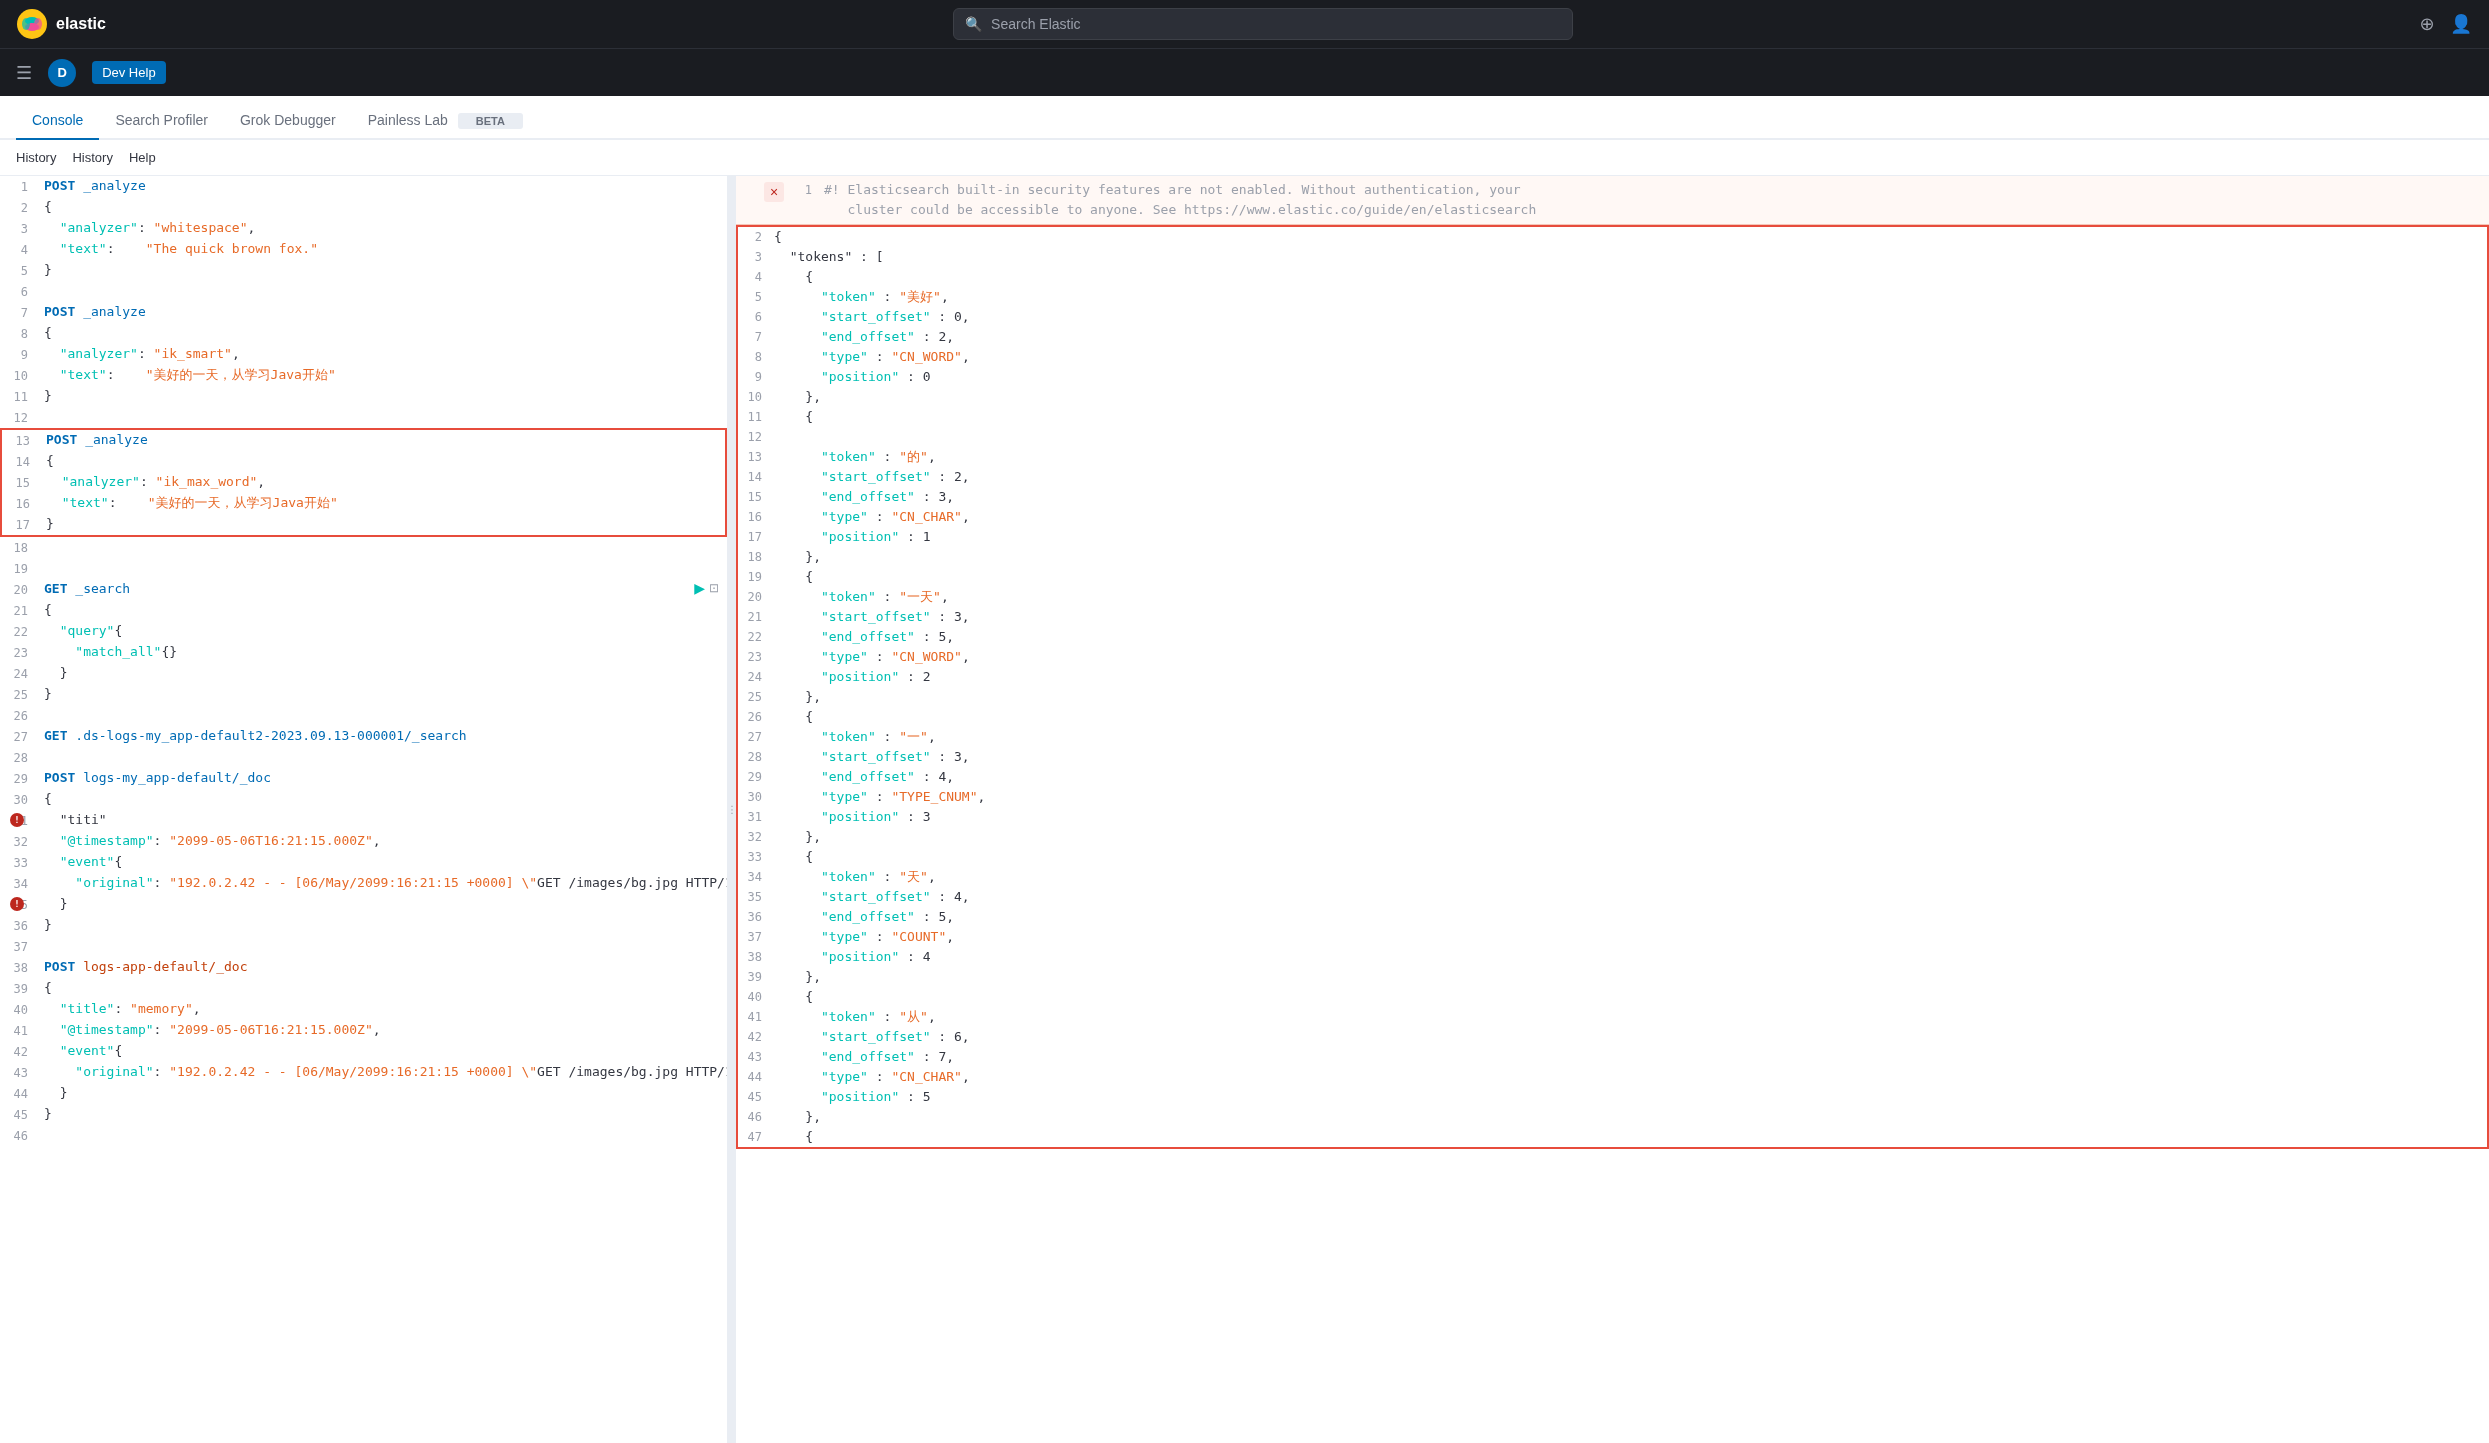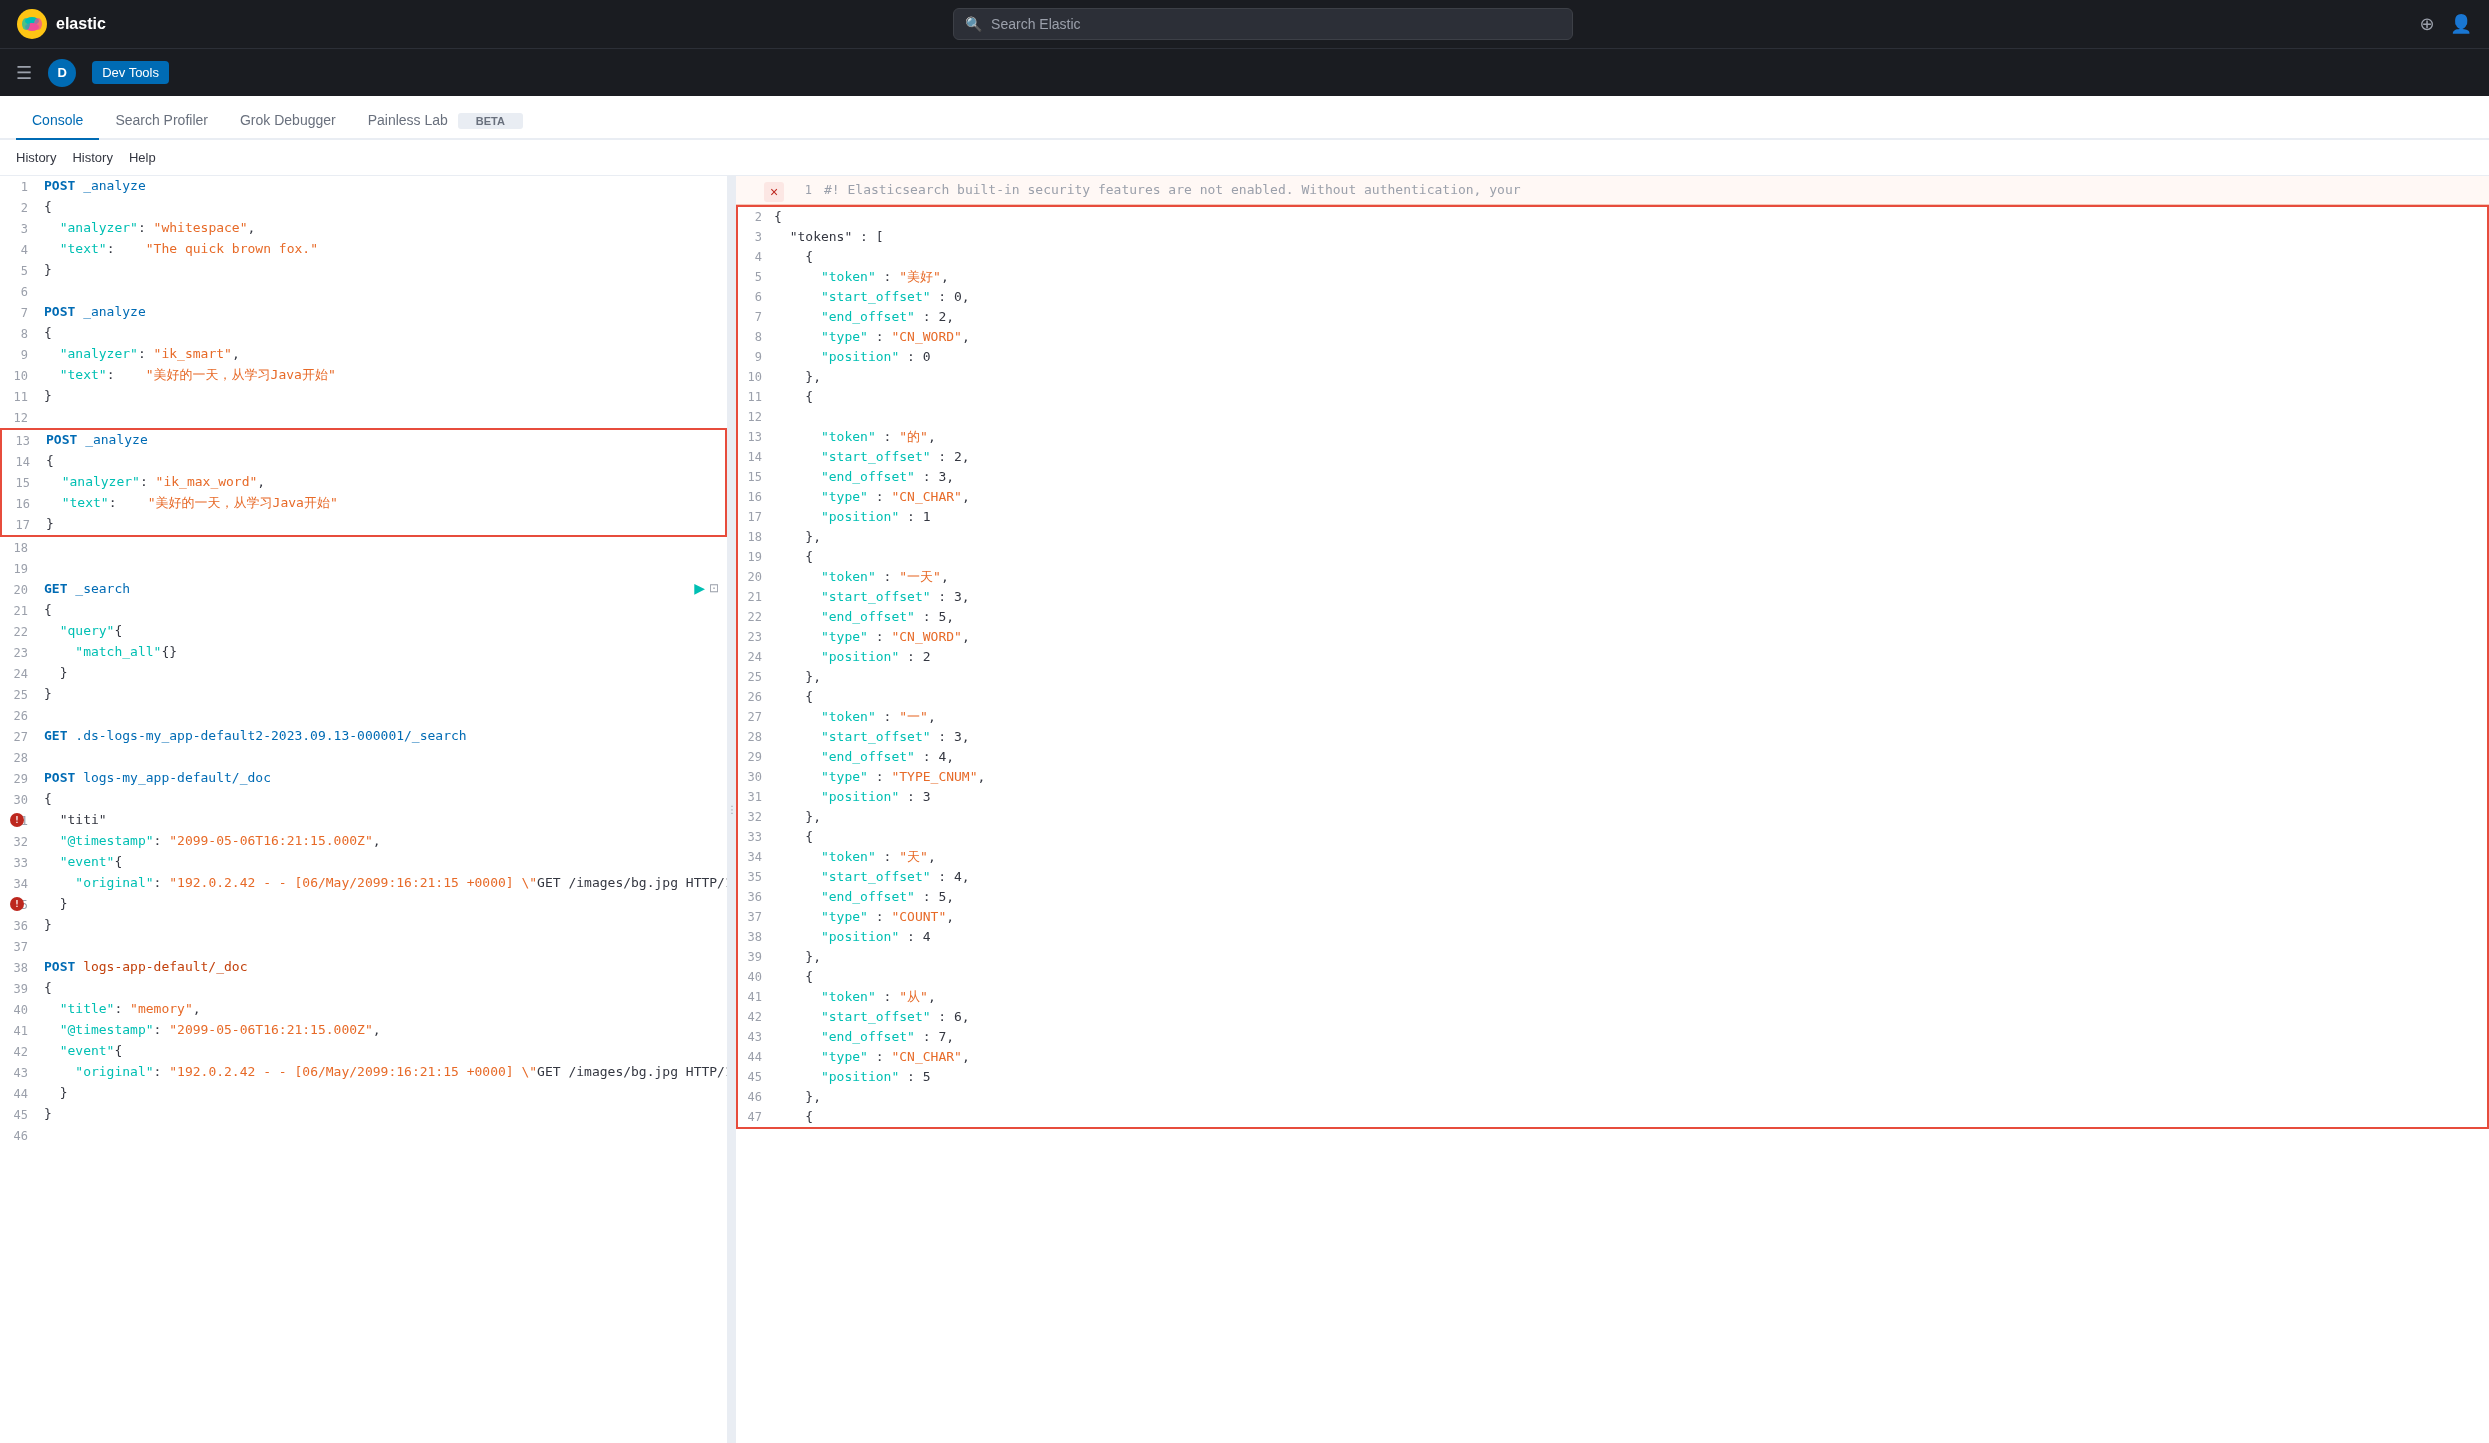--- a/index.html
+++ b/index.html
@@ -290,21 +290,21 @@
   </div>
   <div class="nav-right">
     <span style="cursor:pointer; font-size:18px;">⊕</span>
     <span style="cursor:pointer; font-size:18px;">👤</span>
   </div>
 </div>
 
 <div class="second-nav">
   <button class="hamburger-btn">☰</button>
   <div class="user-avatar">D</div>
-  <span class="dev-tools-badge">Dev Tools</span>
+  <span class="dev-tools-badge">Dev Help</span>
 </div>
 
 <div class="tab-bar">
   <div class="tab active">
     <span>Console</span>
   </div>
   <div class="tab">
     <span>Search Profiler</span>
   </div>
   <div class="tab">
@@ -611,20 +611,24 @@
   <div class="panel-divider">⋮</div>
 
   <div class="response-panel">
     <div class="response-body" id="response">
         <div style="position:relative;padding:4px 0 4px 52px;background:#fff8f5;border-bottom:1px solid #f5c6b8;">
     <button style="position:absolute;left:28px;top:6px;background:#fce7e4;border:none;border-radius:3px;width:20px;height:20px;color:#bd271e;cursor:pointer;font-size:14px;display:flex;align-items:center;justify-content:center;">×</button>
           <div style="display:flex;">
       <span style="color:#9ba0ab;font-size:12px;min-width:36px;text-align:right;padding-right:12px;">1</span>
       <span style="color:#9ba0ab;font-size:13px;font-family:Monaco,Menlo,Consolas,monospace;white-space:pre-wrap;">#! Elasticsearch built-in security features are not enabled. Without authentication, your</span>
     </div>
+          <div style="display:flex;">
+      <span style="min-width:36px;text-align:right;padding-right:12px;">&nbsp;</span>
+      <span style="color:#9ba0ab;font-size:13px;font-family:Monaco,Menlo,Consolas,monospace;white-space:pre-wrap;">   cluster could be accessible to anyone. See https://www.elastic.co/guide/en/elasticsearch</span>
+    </div>
         </div>
         <div style="display:flex;border-top:2px solid #e74c3c;border-left:2px solid #e74c3c;border-right:2px solid #e74c3c;position:relative;">
       <span style="min-width:36px;text-align:right;padding-right:12px;color:#9ba0ab;font-size:12px;font-family:Monaco,Menlo,Consolas,monospace;">2</span>
       <span style="font-family:Monaco,Menlo,Consolas,monospace;font-size:13px;white-space:pre;"><span class="kw-brace">{</span></span>
     </div>
         <div style="display:flex;border-left:2px solid #e74c3c;border-right:2px solid #e74c3c;position:relative;">
       <span style="min-width:36px;text-align:right;padding-right:12px;color:#9ba0ab;font-size:12px;font-family:Monaco,Menlo,Consolas,monospace;">3</span>
       <span style="font-family:Monaco,Menlo,Consolas,monospace;font-size:13px;white-space:pre;">  "tokens" : [</span>
     </div>
         <div style="display:flex;border-left:2px solid #e74c3c;border-right:2px solid #e74c3c;position:relative;">

